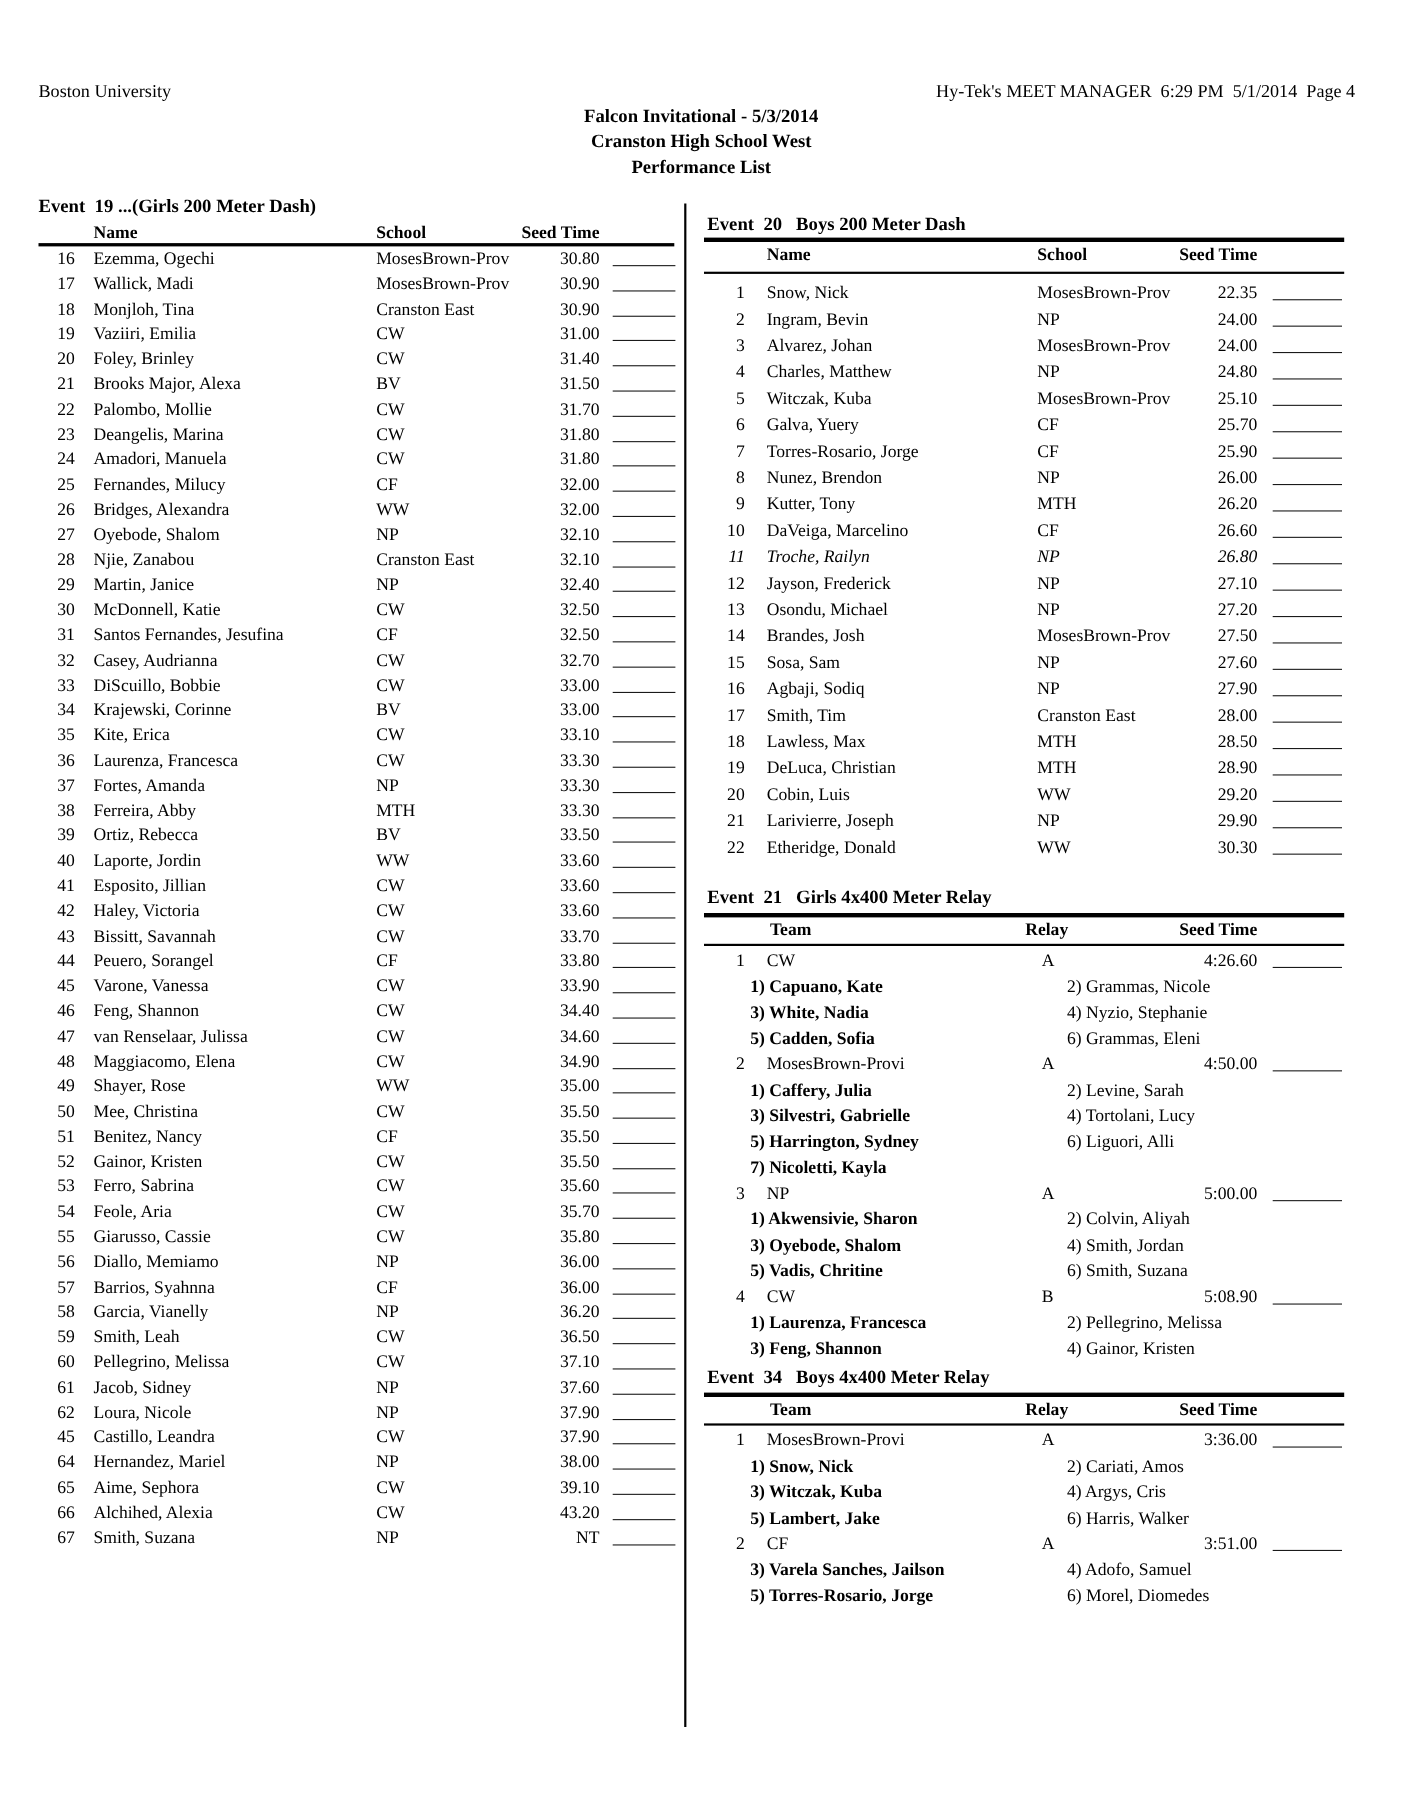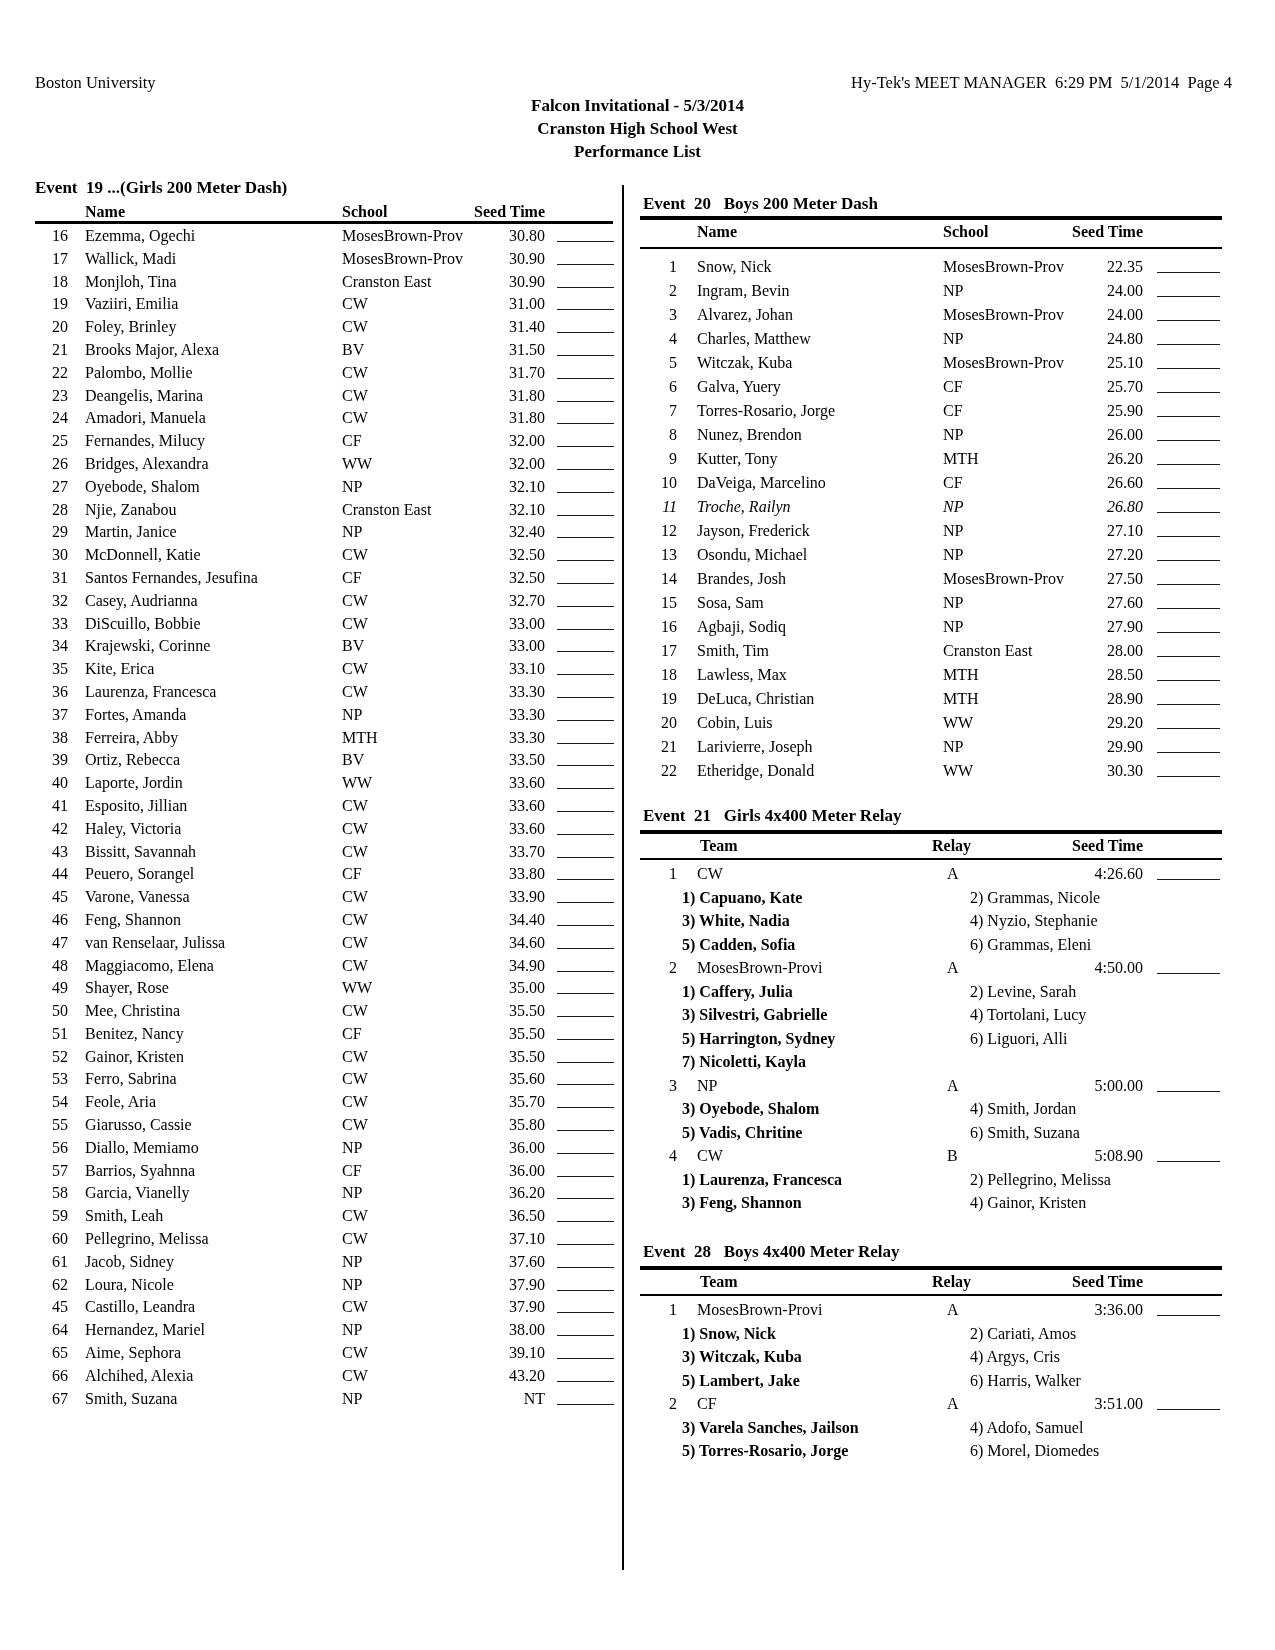--- a/index.html
+++ b/index.html
@@ -641,20 +641,24 @@
         <span class="f f-runner1">7) Nicoletti, Kayla</span>
       </div>
       <div class="row" style="height: 23.5px;">
         <span class="f f-num">3</span>
         <span class="f f-name">NP</span>
         <span class="f f-relay">A</span>
         <span class="f f-seed">5:00.00</span>
         <span class="f f-blank"></span>
       </div>
       <div class="row" style="height: 23.5px;">
+        <span class="f f-runner1">1) Akwensivie, Sharon</span>
+        <span class="f f-runner2">2) Colvin, Aliyah</span>
+      </div>
+      <div class="row" style="height: 23.5px;">
         <span class="f f-runner1">3) Oyebode, Shalom</span>
         <span class="f f-runner2">4) Smith, Jordan</span>
       </div>
       <div class="row" style="height: 23.5px;">
         <span class="f f-runner1">5) Vadis, Chritine</span>
         <span class="f f-runner2">6) Smith, Suzana</span>
       </div>
       <div class="row" style="height: 23.5px;">
         <span class="f f-num">4</span>
         <span class="f f-name">CW</span>
@@ -665,21 +669,21 @@
       <div class="row" style="height: 23.5px;">
         <span class="f f-runner1">1) Laurenza, Francesca</span>
         <span class="f f-runner2">2) Pellegrino, Melissa</span>
       </div>
       <div class="row" style="height: 23.5px;">
         <span class="f f-runner1">3) Feng, Shannon</span>
         <span class="f f-runner2">4) Gainor, Kristen</span>
       </div>
     </div>
 
-  <div class="abs evtitle" style="left:643px;top:1242px;">Event  28   Boys 4x400 Meter Relay</div>
+  <div class="abs evtitle" style="left:643px;top:1242px;">Event  34   Boys 4x400 Meter Relay</div>
   <div class="rule" style="left:640px;top:1266px;width:582px;height:3.5px;"></div>
   <div class="sec relay-R headrow" style="left:640px;top:1272px;height:19px;">
     <span class="f f-name" style="left:60px;">Team</span>
     <span class="f f-relay" style="left:292px;">Relay</span>
     <span class="f f-seed">Seed Time</span>
   </div>
   <div class="rule" style="left:640px;top:1294px;width:582px;height:2px;"></div>
   <div id="e22-rows" class="sec relay-R" style="left:640px;top:1300px;">
       <div class="row" style="height: 23.5px;">
         <span class="f f-num">1</span>

